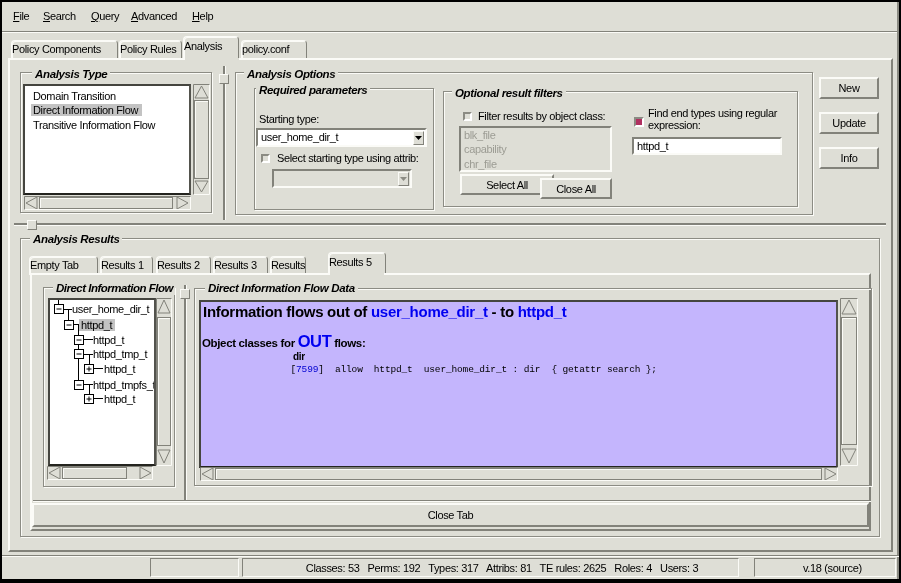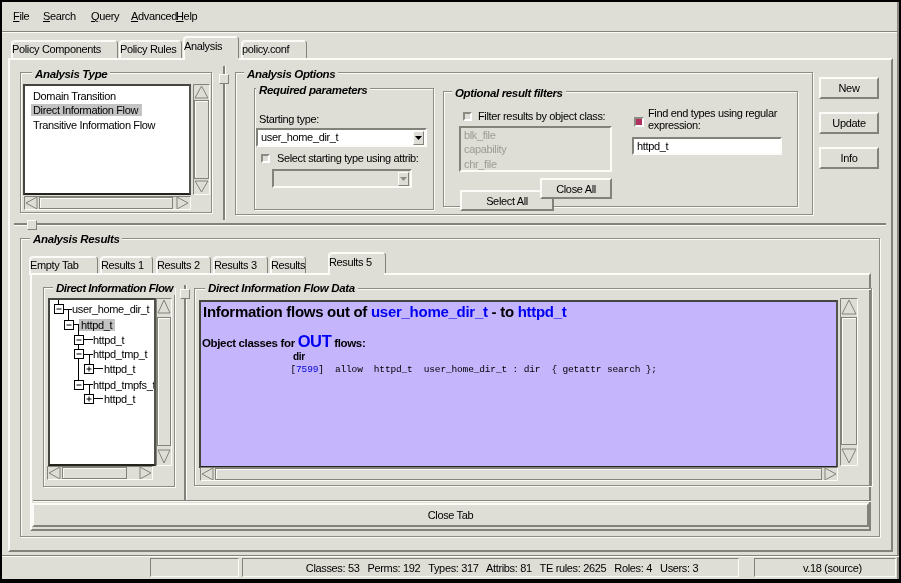--- a/index.html
+++ b/index.html
@@ -23,21 +23,21 @@
 .tab2{height:19px;line-height:17px}
 .tab2sel{height:23px;line-height:19px}
 </style></head>
 <body>
 <div id="win">
 
 <div class="ab" style="left:11px;top:8px"><u>F</u>ile</div>
 <div class="ab" style="left:41px;top:8px"><u>S</u>earch</div>
 <div class="ab" style="left:89px;top:8px"><u>Q</u>uery</div>
 <div class="ab" style="left:129px;top:8px"><u>A</u>dvanced</div>
-<div class="ab" style="left:174px;top:8px"><u>H</u>elp</div>
+<div class="ab" style="left:190px;top:8px"><u>H</u>elp</div>
 <div class="ab" style="left:0;top:28.5px;width:897px;height:2.5px;border-top:1.5px solid #82827a;border-bottom:1px solid #fbfbf7"></div>
 <div class="ab" style="left:895px;top:0;width:1.5px;height:577px;background:#8a8a82"></div>
 
 <div class="ab tab1" style="left:9px;top:38px;width:107px">Policy Components</div>
 <div class="ab tab1" style="left:117px;top:38px;width:63px">Policy Rules</div>
 <div class="ab tab1sel" style="left:181px;top:34px;width:56px">Analysis</div>
 <div class="ab tab1" style="left:239px;top:38px;width:66px">policy.conf</div>
 
 <div class="ab rz" id="page1" style="left:6px;top:56px;width:885px;height:494px"></div>
 <div class="ab" style="left:183px;top:56px;width:54px;height:2px;background:#deded6"></div>
@@ -96,21 +96,21 @@
       </div>
 </div>
 
 <div class="ab gv" style="left:441px;top:89px;width:355px;height:116px"></div>
 <div class="lbl" style="left:450px;top:85px">Optional result filters</div>
 <div class="ab cb" style="left:461px;top:110px;width:9px;height:9px"></div>
 <div class="ab" style="left:476px;top:108px">Filter results by object class:</div>
 <div class="ab sk" style="left:457px;top:124px;width:153px;height:46px">
   <div style="padding:0 0 0 3px;line-height:14.4px;color:#9c9c94">blk_file<br>capability<br>chr_file</div>
 </div>
-<div class="ab rz btn" style="left:458px;top:188px;width:94px;height:21px">Select All</div>
+<div class="ab rz btn" style="left:458px;top:172px;width:94px;height:21px">Select All</div>
 <div class="ab rz btn" style="left:538px;top:176px;width:72px;height:21px">Close All</div>
 <div class="ab cb" style="left:632px;top:115px;width:10px;height:10px;background:#b03060"></div>
 <div class="ab" style="left:646px;top:105px;line-height:12px">Find end types using regular<br>expression:</div>
 <div class="ab sk" style="left:630px;top:135px;width:150px;height:18px;background:#fff">
       <div style="padding:1px 0 0 3px">httpd_t</div>
     </div>
 
 <div class="ab rz btn" style="left:817px;top:75px;width:60px;height:22px">New</div>
 <div class="ab rz btn" style="left:817px;top:110px;width:60px;height:22px">Update</div>
 <div class="ab rz btn" style="left:817px;top:145px;width:60px;height:22px">Info</div>

